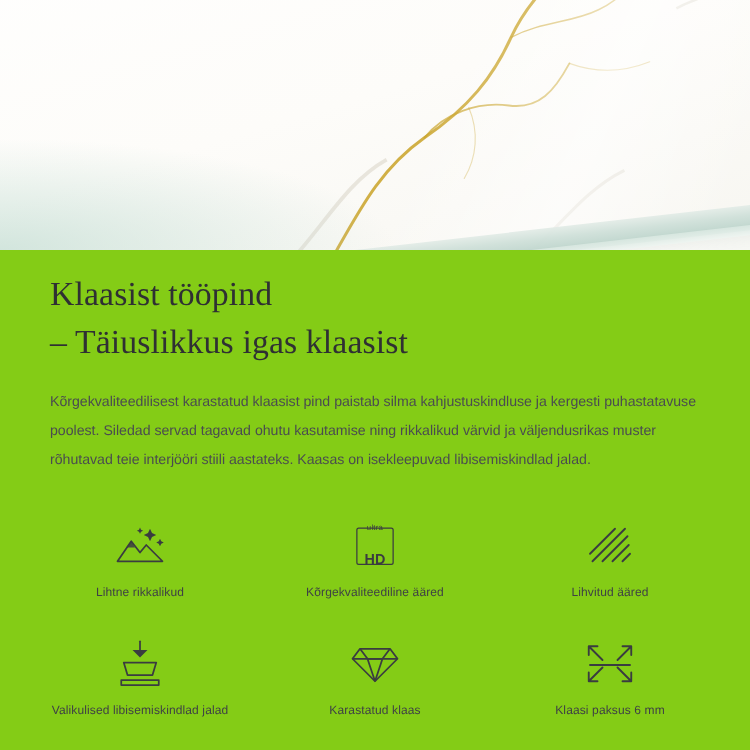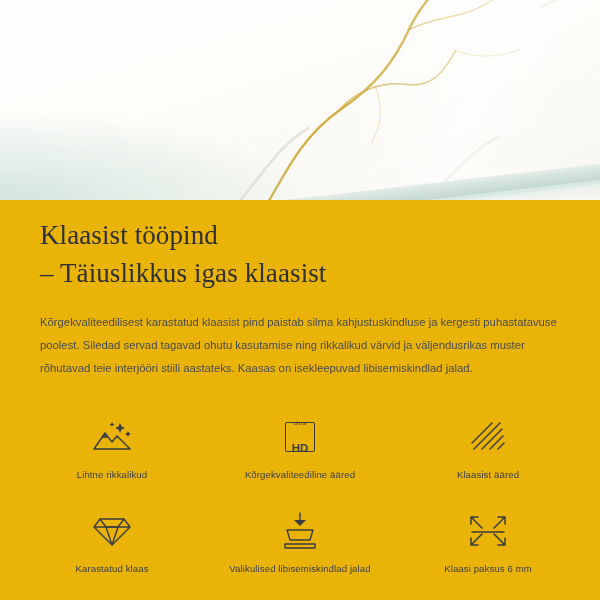--- a/index.html
+++ b/index.html
@@ -8,21 +8,21 @@
     width: 600px;
     height: 600px;
     overflow: hidden;
     background: #ffffff;
     font-family: "Liberation Sans", sans-serif;
   }
   .page {
     position: relative;
     width: 600px;
     height: 600px;
-    background: #eab308;
+    background: #84cc16;
   }
 
   
   .hero {
     position: relative;
     width: 600px;
     height: 200px;
     overflow: hidden;
     background: #f4f6f4;
   }
@@ -215,50 +215,50 @@
     <div class="feature">
       <div class="feature-icon">
         <svg width="36" height="32" viewBox="0 0 36 32" fill="none" stroke="#3a3c40" stroke-width="1.5" stroke-linecap="round">
           <path d="M4 28 L30 2"></path>
           <path d="M12 28 L32 8"></path>
           <path d="M20 28 L33 15"></path>
           <path d="M28 28 L34 22"></path>
           <path d="M2 22 L22 2"></path>
         </svg>
       </div>
-      <div class="feature-label">Klaasist ääred</div>
+      <div class="feature-label">Lihvitud ääred</div>
+    </div>
+
+    <div class="feature">
+      <div class="feature-icon">
+        <svg width="38" height="40" viewBox="0 0 38 40" fill="none" stroke="#3a3c40" stroke-width="1.4" stroke-linejoin="round" stroke-linecap="round">
+          <path d="M19 2 V12"></path>
+          <path d="M13 9 L19 15 L25 9" fill="#3a3c40" stroke="none"></path>
+          <path d="M6 19 H32 L29 29 H9 Z"></path>
+          <path d="M4 33 H34 L34 37 H4 Z"></path>
+        </svg>
+      </div>
+      <div class="feature-label">Valikulised libisemiskindlad jalad</div>
     </div>
 
     <div class="feature">
       <div class="feature-icon">
         <svg width="40" height="34" viewBox="0 0 40 34" fill="none" stroke="#3a3c40" stroke-width="1.4" stroke-linejoin="round">
           <path d="M8 5 H32 L38 13 L20 31 L2 13 Z"></path>
           <path d="M2 13 H38"></path>
           <path d="M8 5 L14 13 L20 31"></path>
           <path d="M32 5 L26 13 L20 31"></path>
           <path d="M14 13 H26"></path>
         </svg>
       </div>
       <div class="feature-label">Karastatud klaas</div>
     </div>
 
     <div class="feature">
       <div class="feature-icon">
-        <svg width="38" height="40" viewBox="0 0 38 40" fill="none" stroke="#3a3c40" stroke-width="1.4" stroke-linejoin="round" stroke-linecap="round">
-          <path d="M19 2 V12"></path>
-          <path d="M13 9 L19 15 L25 9" fill="#3a3c40" stroke="none"></path>
-          <path d="M6 19 H32 L29 29 H9 Z"></path>
-          <path d="M4 33 H34 L34 37 H4 Z"></path>
-        </svg>
-      </div>
-      <div class="feature-label">Valikulised libisemiskindlad jalad</div>
-    </div>
-
-    <div class="feature">
-      <div class="feature-icon">
         <svg width="40" height="34" viewBox="0 0 40 34" fill="none" stroke="#3a3c40" stroke-width="1.5" stroke-linecap="round" stroke-linejoin="round">
           <path d="M3 3 L14 14 M3 3 L3 10 M3 3 L10 3"></path>
           <path d="M37 3 L26 14 M37 3 L37 10 M37 3 L30 3"></path>
           <path d="M4 18 H36"></path>
           <path d="M3 31 L14 20 M3 31 L3 24 M3 31 L10 31"></path>
           <path d="M37 31 L26 20 M37 31 L37 24 M37 31 L30 31"></path>
         </svg>
       </div>
       <div class="feature-label">Klaasi paksus 6 mm</div>
     </div>

